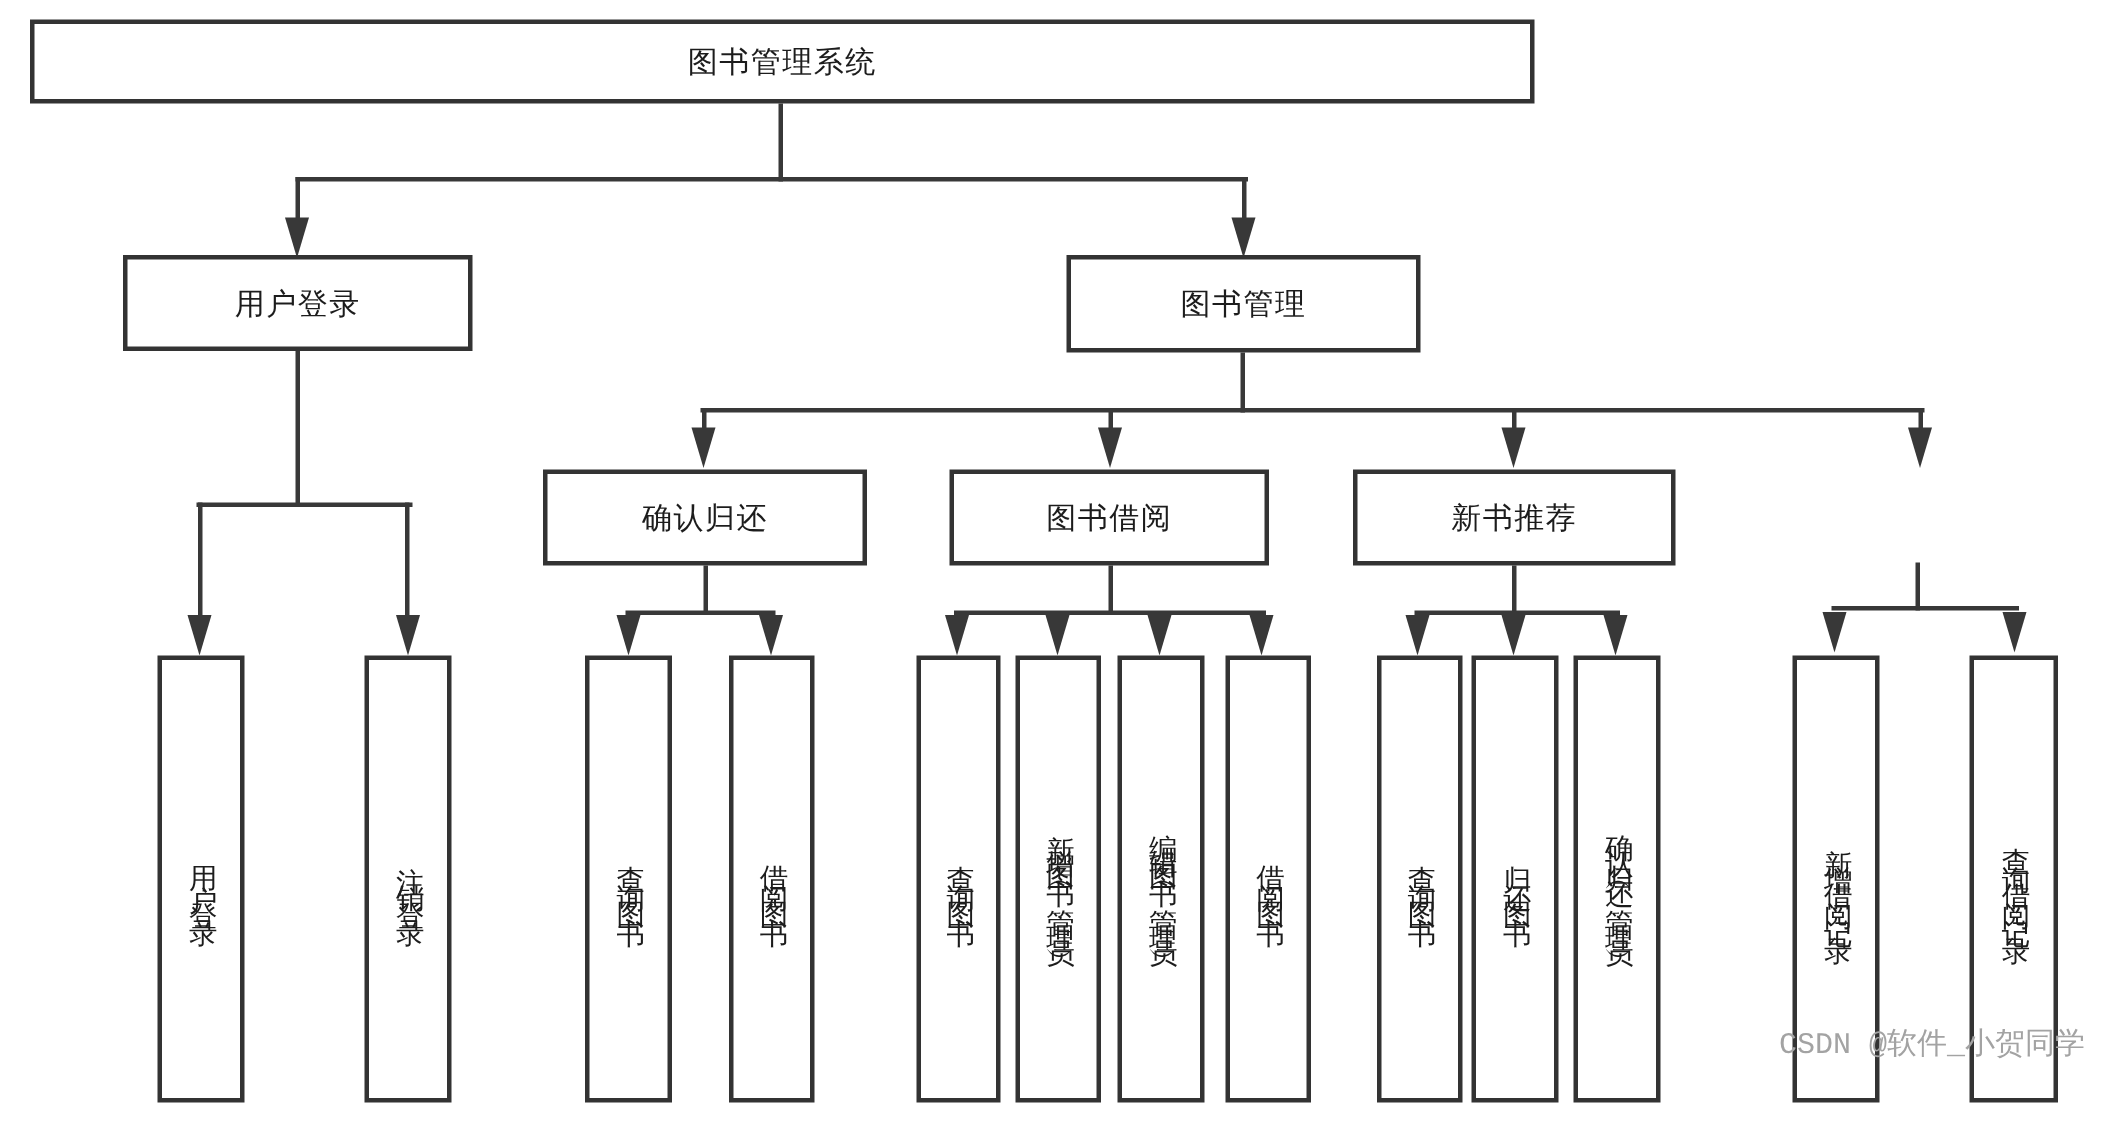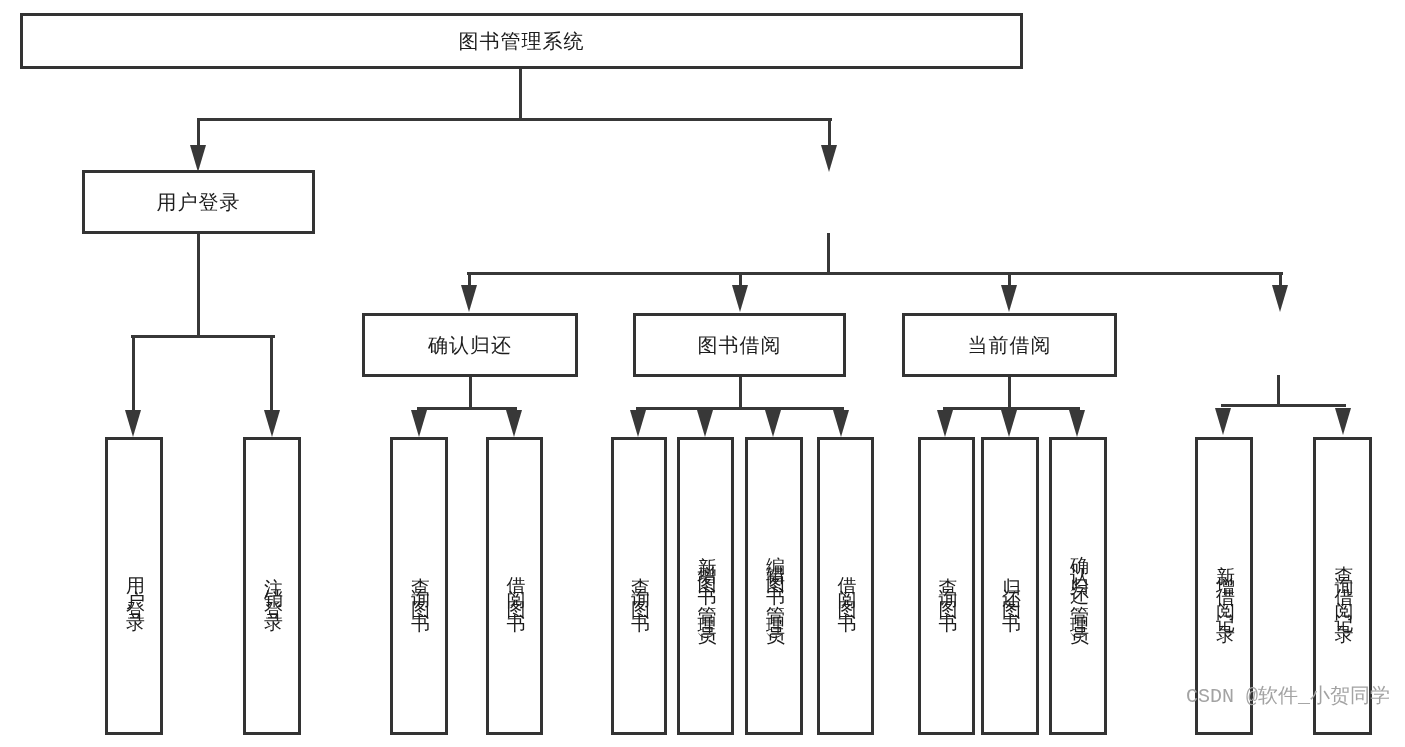--- a/index.html
+++ b/index.html
@@ -108,29 +108,32 @@
   <div class="arrow" style="left:1215px;top:408px"></div>
   <div class="arrow" style="left:1335px;top:408px"></div>
 
   <div class="hbox" style="left:20px;top:13px;width:1003px;height:56px">
     <span>图书管理系统</span>
   </div>
 
   <div class="hbox" style="left:82px;top:170px;width:233px;height:64px">
     <span>用户登录</span>
   </div>
+  <div class="hbox" style="left:711px;top:170px;width:236px;height:65px">
+    <span>图书管理</span>
+  </div>
 
   <div class="hbox" style="left:362px;top:313px;width:216px;height:64px">
     <span>确认归还</span>
   </div>
   <div class="hbox" style="left:633px;top:313px;width:213px;height:64px">
     <span>图书借阅</span>
   </div>
   <div class="hbox" style="left:902px;top:313px;width:215px;height:64px">
-    <span>当前借阅</span>
+    <span>新书推荐</span>
   </div>
 
   <div class="vbox" style="left:105px;width:58px">
     <span class="vtext">用户登录</span>
   </div>
   <div class="vbox" style="left:243px;width:58px">
     <span class="vtext">注销登录</span>
   </div>
 
   <div class="vbox" style="left:390px;width:58px">

